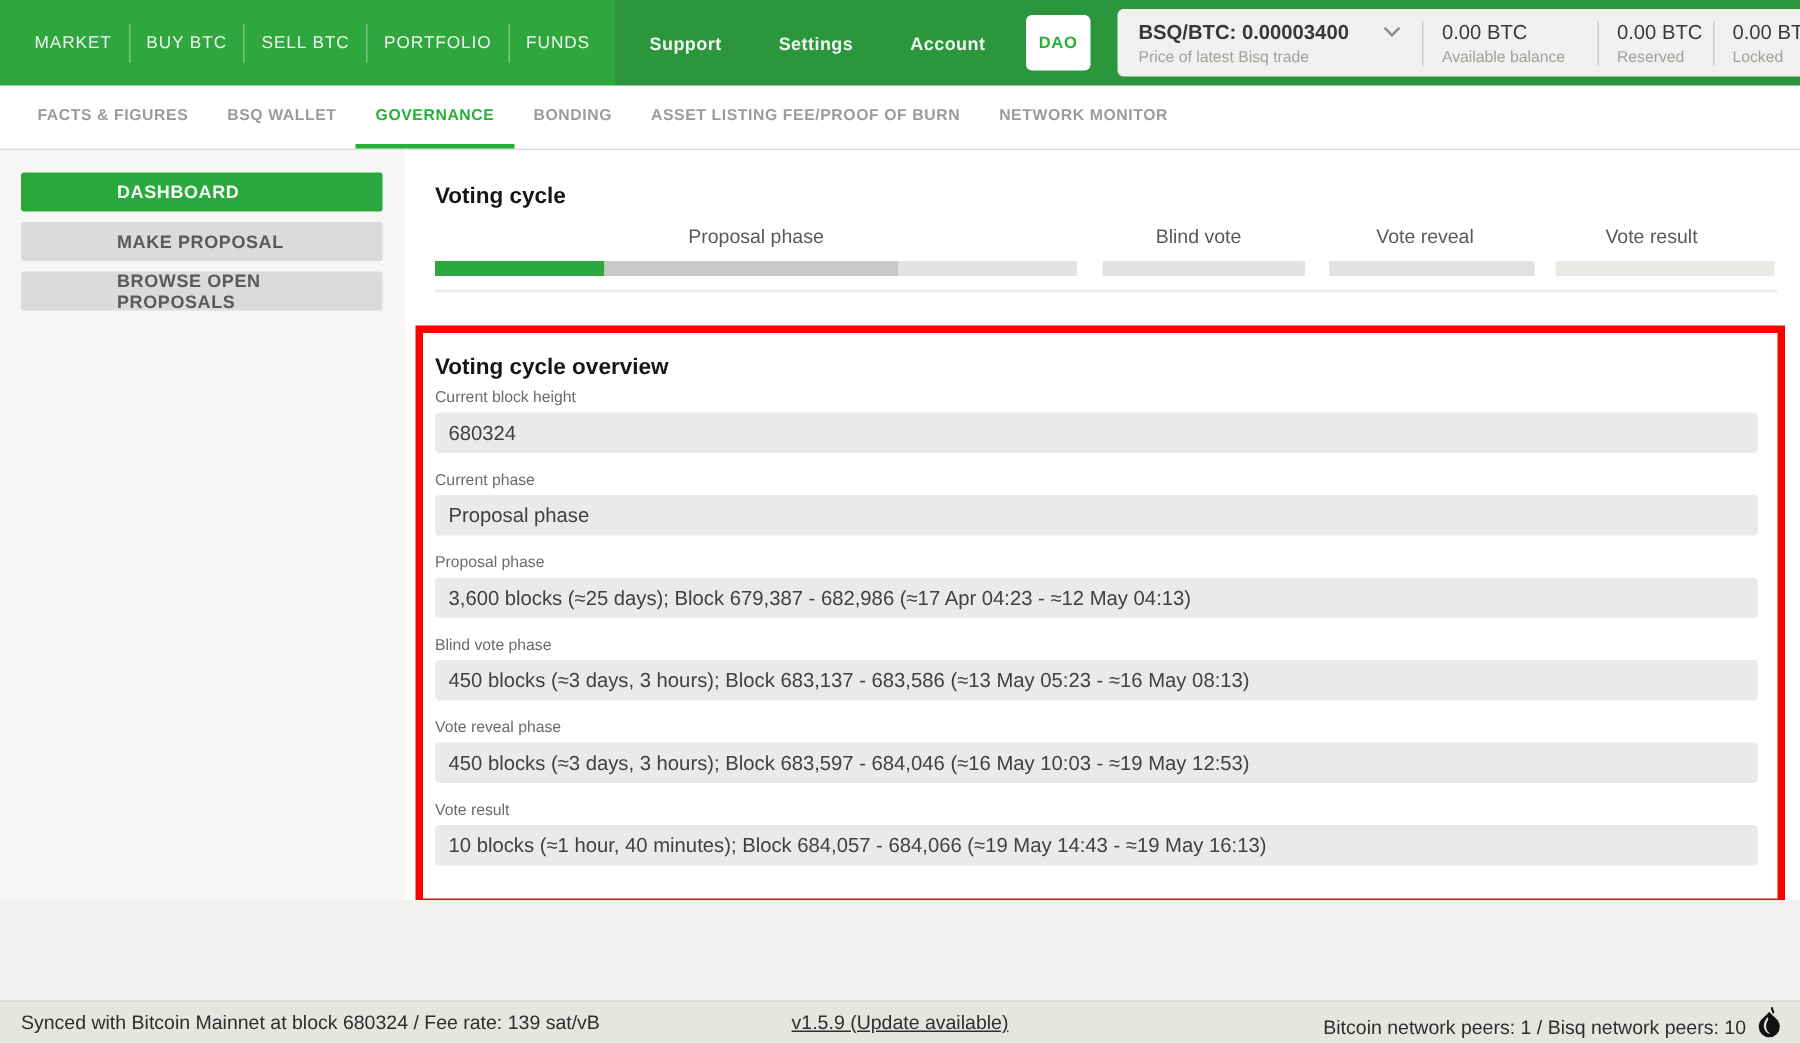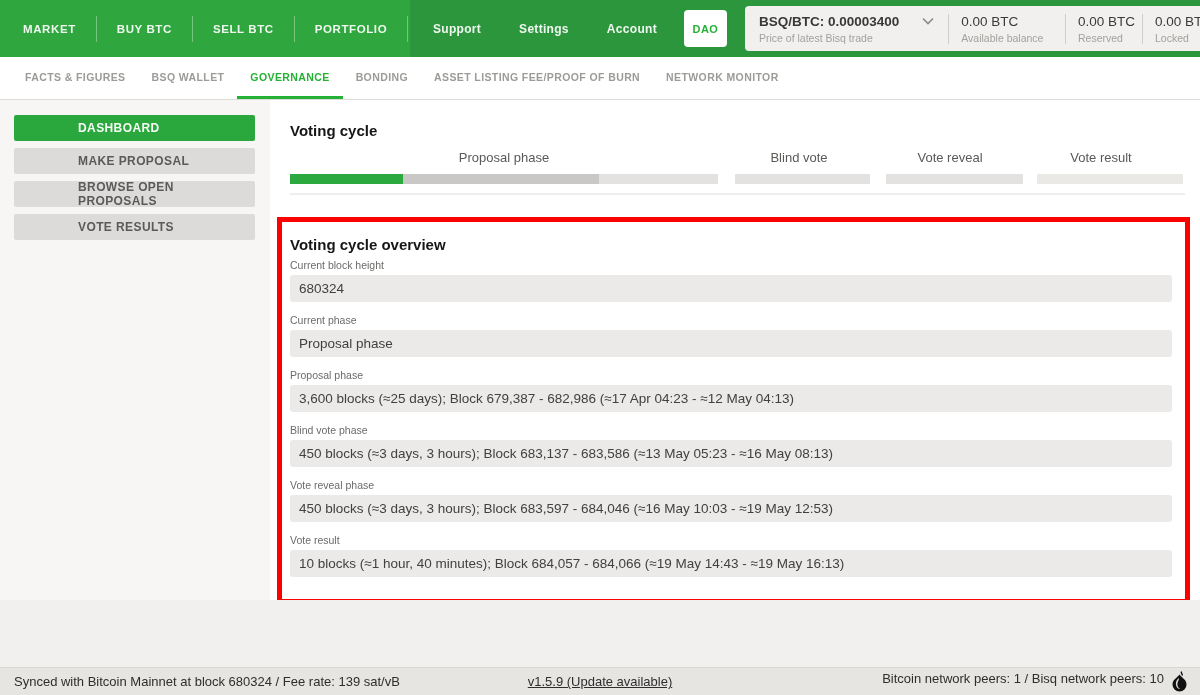--- a/index.html
+++ b/index.html
@@ -7,22 +7,22 @@
   body { font-family: "Liberation Sans", sans-serif; background: #f1f0ee; overflow: hidden; }
   #app { position: relative; width: 1200px; height: 695px; }
 
   
   .navbar { display: flex; height: 57px; width: 100%; }
   .nav-left {
     width: 410px; background: #2fa63e; display: flex; align-items: center;
     padding: 0 0 0 23px; flex-shrink: 0;
   }
   .nav-item {
-    color: rgba(255,255,255,0.92); font-size: 11.5px; font-weight: bold;
-    letter-spacing: 0.6px; padding: 0 20px; white-space: nowrap; cursor: pointer;
+    color: rgba(255,255,255,0.92); font-size: 11.5px; font-weight: normal;
+    letter-spacing: 0.6px; padding: 0 11px; white-space: nowrap; cursor: pointer;
   }
   .nav-item:first-child { padding-left: 0; }
   .nav-sep { width: 1px; height: 26px; background: rgba(255,255,255,0.35); flex-shrink: 0; }
   .nav-right {
     flex: 1; background: #2c963c; display: flex; align-items: center; padding-left: 4px;
   }
   .nav-link {
     color: rgba(255,255,255,0.92); font-size: 12px; font-weight: 600;
     letter-spacing: 0.3px; padding: 0 19px; white-space: nowrap; cursor: pointer;
   }
@@ -117,21 +117,21 @@
   .footer {
     position: absolute; left: 0; top: 667px; width: 1200px; height: 28px;
     background: #e6e5e2; border-top: 1px solid #d8d7d4;
     display: flex; align-items: center; font-size: 13px; color: #2e2e2e;
   }
   .footer-left { position: absolute; left: 14px; white-space: nowrap; }
   .footer-link {
     position: absolute; left: 600px; transform: translateX(-50%);
     text-decoration: underline; color: #2e2e2e; cursor: pointer; white-space: nowrap;
   }
-  .footer-right { position: absolute; right: 12px; display: flex; align-items: flex-start; white-space: nowrap; }
+  .footer-right { position: absolute; right: 12px; display: flex; align-items: flex-end; white-space: nowrap; }
   .onion { margin-left: 7px; display: flex; }
 </style>
 </head>
 <body>
 
 <div id="app">
 
   <div class="navbar">
     <div class="nav-left">
       <div class="nav-item">MARKET</div>
@@ -189,21 +189,20 @@
     <div class="tab">ASSET LISTING FEE/PROOF OF BURN</div>
     <div class="tab">NETWORK MONITOR</div>
   </div>
 
   <div class="body-area">
 
     <div class="sidebar">
       <div class="side-btn active">DASHBOARD</div>
       <div class="side-btn">MAKE PROPOSAL</div>
       <div class="side-btn">BROWSE OPEN PROPOSALS</div>
-      <div class="side-btn">VOTE RESULTS</div>
     </div>
 
     <div class="main">
       <div class="section-title">Voting cycle</div>
 
       <div class="phase-labels">
         <span class="phase-label" style="left:214px">Proposal phase</span>
         <span class="phase-label" style="left:509px">Blind vote</span>
         <span class="phase-label" style="left:660px">Vote reveal</span>
         <span class="phase-label" style="left:811px">Vote result</span>

